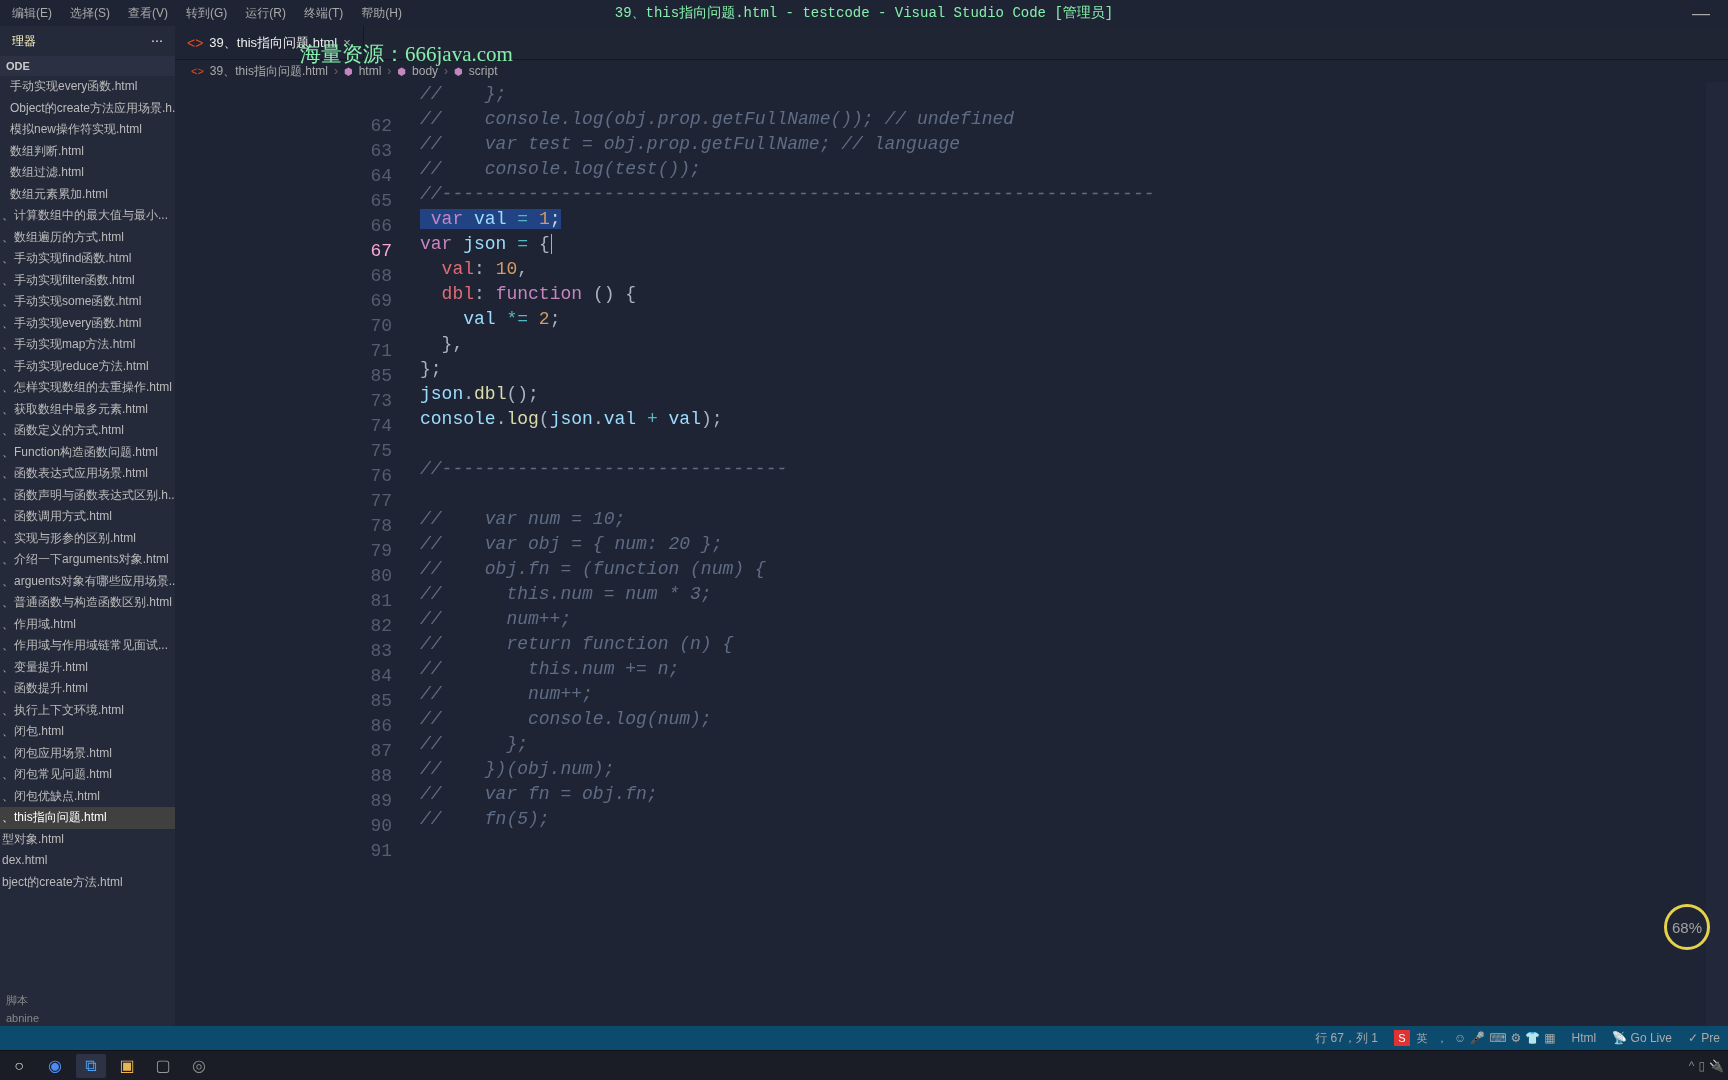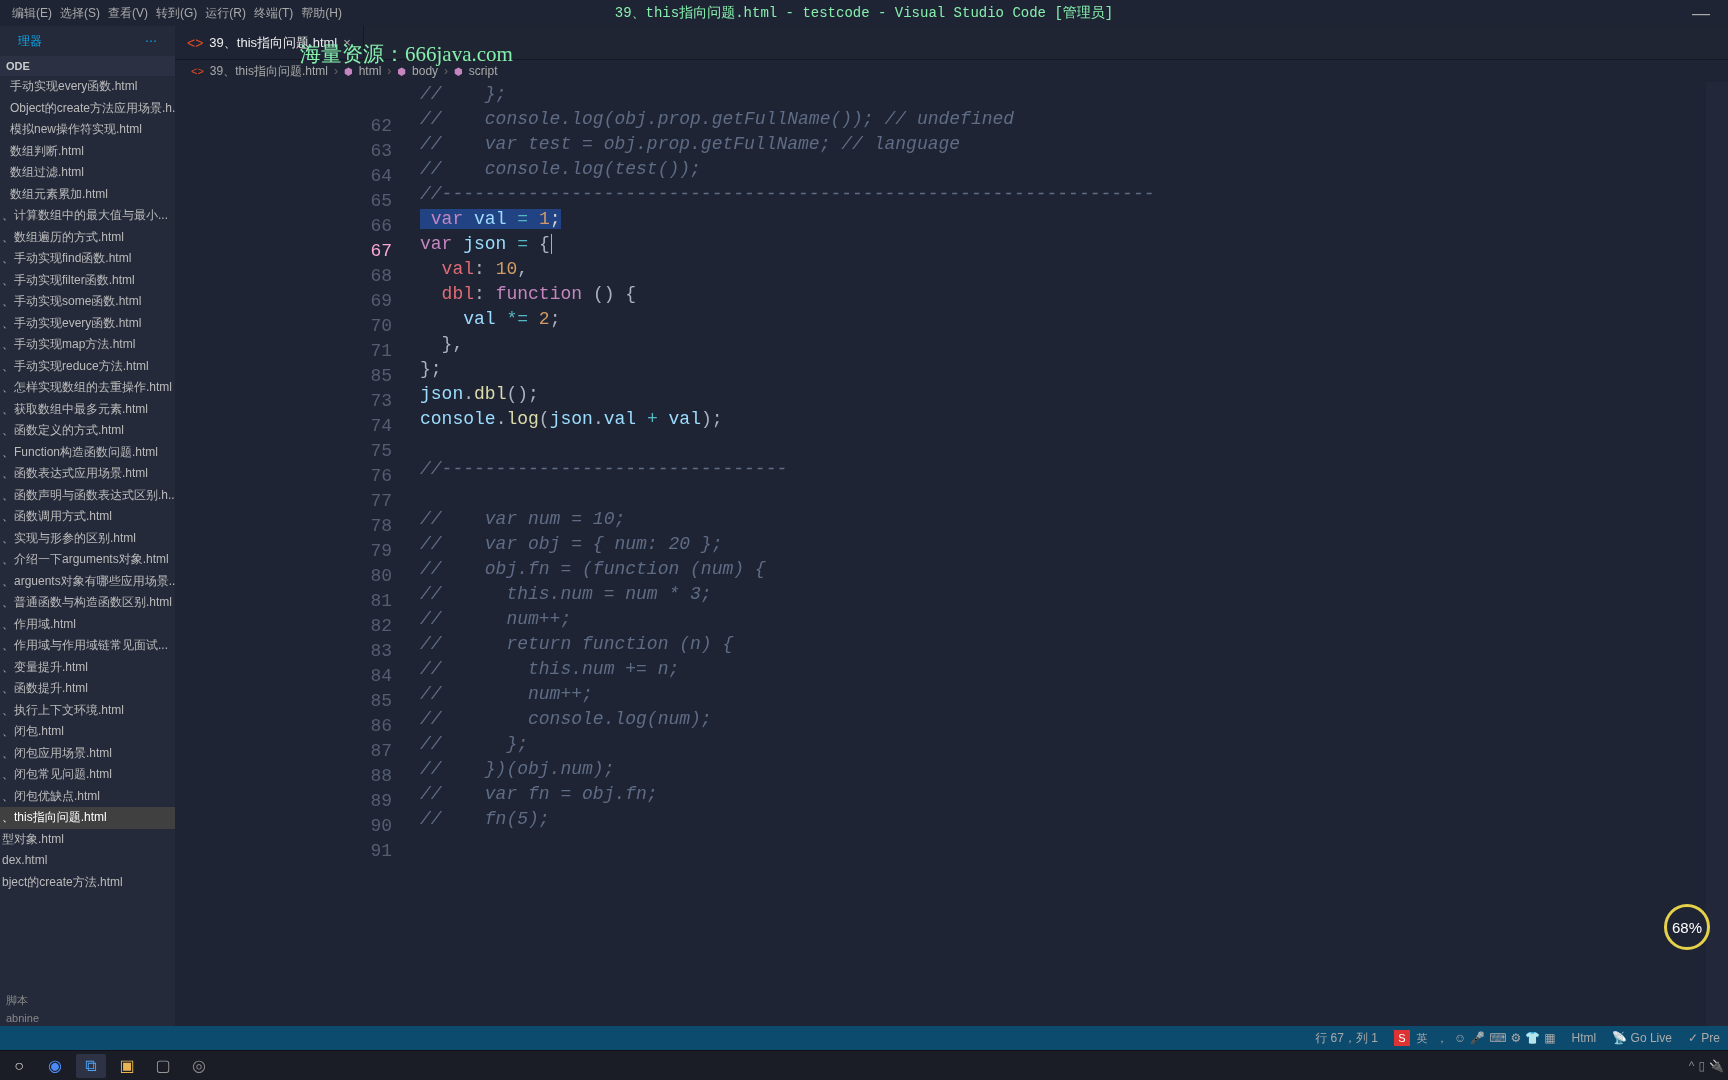--- a/index.html
+++ b/index.html
@@ -14,39 +14,39 @@
 }
 .title-bar {
   height: 26px;
   background: #1e2433;
   display: flex;
   align-items: center;
   padding: 0 8px;
   font-size: 12px;
   color: #aaa;
 }
-.menu-items { display: flex; }
+.menu-items { display: flex; gap: 10px; }
 .menu-item { cursor: pointer; padding: 2px 4px; }
 .window-title { position: absolute; left: 50%; transform: translateX(-50%); color: #86efac; font-size: 14px; font-family: Liberation Mono, monospace; }
 .window-ctrl { margin-left: auto; font-size: 18px; letter-spacing: 10px; cursor: pointer; }
 .main { display: flex; height: calc(100% - 26px - 24px - 30px); }
 .sidebar {
   width: 175px;
   background: #252a3a;
   display: flex;
   flex-direction: column;
   overflow: hidden;
   font-size: 12px;
 }
 .sidebar-hdr {
   height: 30px;
   display: flex;
   align-items: center;
-  padding: 0 18px;
-  color: #0ea5e9;
+  padding: 0 12px;
+  color: #fef9c3;
   justify-content: space-between;
 }
 .sidebar-section-title {
   padding: 4px 6px;
   background: #2b3142;
   font-size: 11px;
   color: #ccc;
   font-weight: bold;
 }
 .sidebar-list { flex: 1; overflow: hidden; }
@@ -168,21 +168,21 @@
   position: absolute;
   right: 18px;
   bottom: 130px;
   width: 46px;
   height: 46px;
   border: 3px solid #e6d24a;
   border-radius: 50%;
   display: flex;
   align-items: center;
   justify-content: center;
-  color: #ffffff;
+  color: #a3a3a3;
   font-size: 15px;
   background: rgba(30,36,51,0.6);
 }
 .task-bar {
   height: 30px;
   background: #1a1d26;
   display: flex;
   align-items: center;
   padding: 0 4px;
   gap: 6px;

